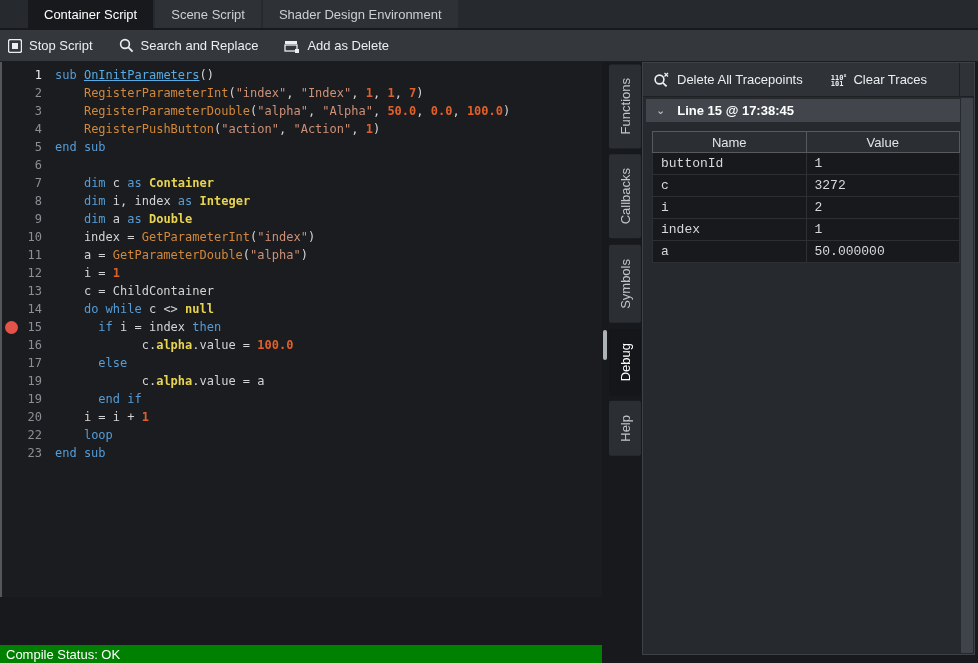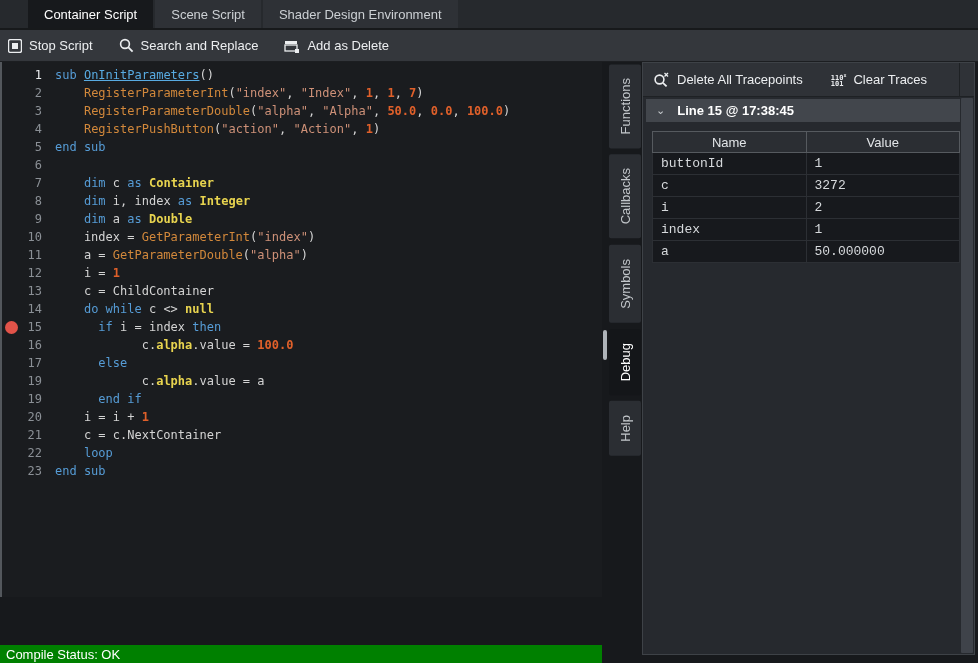--- a/index.html
+++ b/index.html
@@ -175,21 +175,20 @@
         <div class="code-line"><div class="bp-margin"></div><div class="lnum">11</div><div class="code-text"><span class="tok-pl">    a = </span><span class="tok-call">GetParameterDouble</span><span class="tok-pl">(</span><span class="tok-str">"alpha"</span><span class="tok-pl">)</span></div></div>
         <div class="code-line"><div class="bp-margin"></div><div class="lnum">12</div><div class="code-text"><span class="tok-pl">    i = </span><span class="tok-num">1</span></div></div>
         <div class="code-line"><div class="bp-margin"></div><div class="lnum">13</div><div class="code-text"><span class="tok-pl">    c = ChildContainer</span></div></div>
         <div class="code-line"><div class="bp-margin"></div><div class="lnum">14</div><div class="code-text"><span class="tok-pl">    </span><span class="tok-kw">do while </span><span class="tok-pl">c &lt;&gt; </span><span class="tok-typ">null</span></div></div>
         <div class="code-line"><div class="bp-margin"><div class="bp-dot"></div></div><div class="lnum">15</div><div class="code-text"><span class="tok-pl">      </span><span class="tok-kw">if </span><span class="tok-pl">i = index </span><span class="tok-kw">then</span></div></div>
         <div class="code-line"><div class="bp-margin"></div><div class="lnum">16</div><div class="code-text"><span class="tok-pl">            c.</span><span class="tok-typ">alpha</span><span class="tok-pl">.value = </span><span class="tok-num">100.0</span></div></div>
         <div class="code-line"><div class="bp-margin"></div><div class="lnum">17</div><div class="code-text"><span class="tok-pl">      </span><span class="tok-kw">else</span></div></div>
         <div class="code-line"><div class="bp-margin"></div><div class="lnum">19</div><div class="code-text"><span class="tok-pl">            c.</span><span class="tok-typ">alpha</span><span class="tok-pl">.value = a</span></div></div>
         <div class="code-line"><div class="bp-margin"></div><div class="lnum">19</div><div class="code-text"><span class="tok-pl">      </span><span class="tok-kw">end if</span></div></div>
         <div class="code-line"><div class="bp-margin"></div><div class="lnum">20</div><div class="code-text"><span class="tok-pl">    i = i + </span><span class="tok-num">1</span></div></div>
-        <div class="code-line"><div class="bp-margin"></div><div class="lnum">21</div><div class="code-text"><span class="tok-pl">    c = c.NextContainer</span></div></div>
         <div class="code-line"><div class="bp-margin"></div><div class="lnum">22</div><div class="code-text"><span class="tok-pl">    </span><span class="tok-kw">loop</span></div></div>
         <div class="code-line"><div class="bp-margin"></div><div class="lnum">23</div><div class="code-text"><span class="tok-kw">end sub</span></div></div>
       </div>
     <div class="status-bar" id="statusbar" style="background: rgb(0, 128, 0);">
       <span>Compile Status: OK</span>
     </div>
   </div>
 
   <div class="splitter">
     <div class="splitter-grip"></div>

